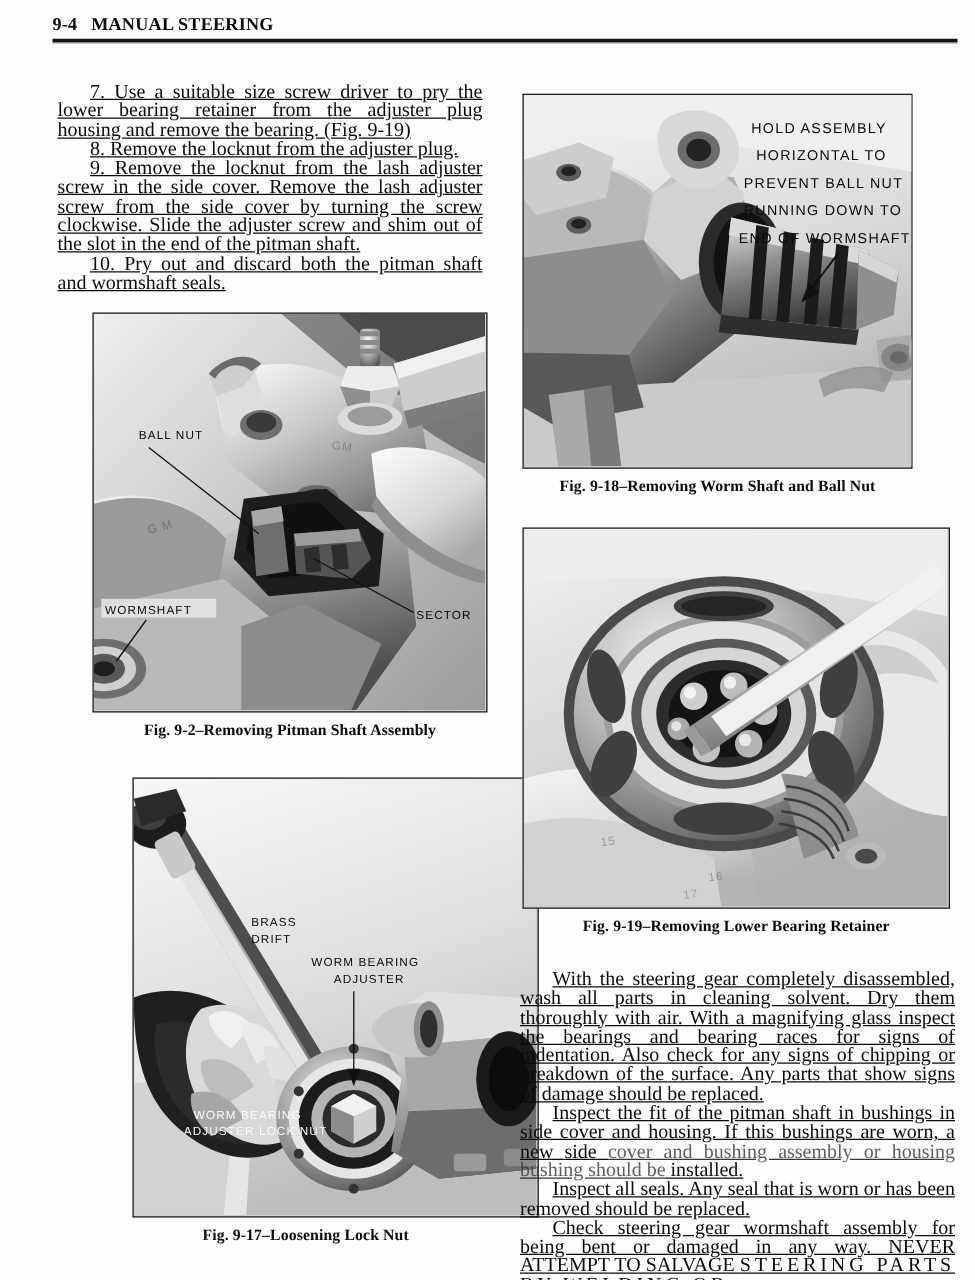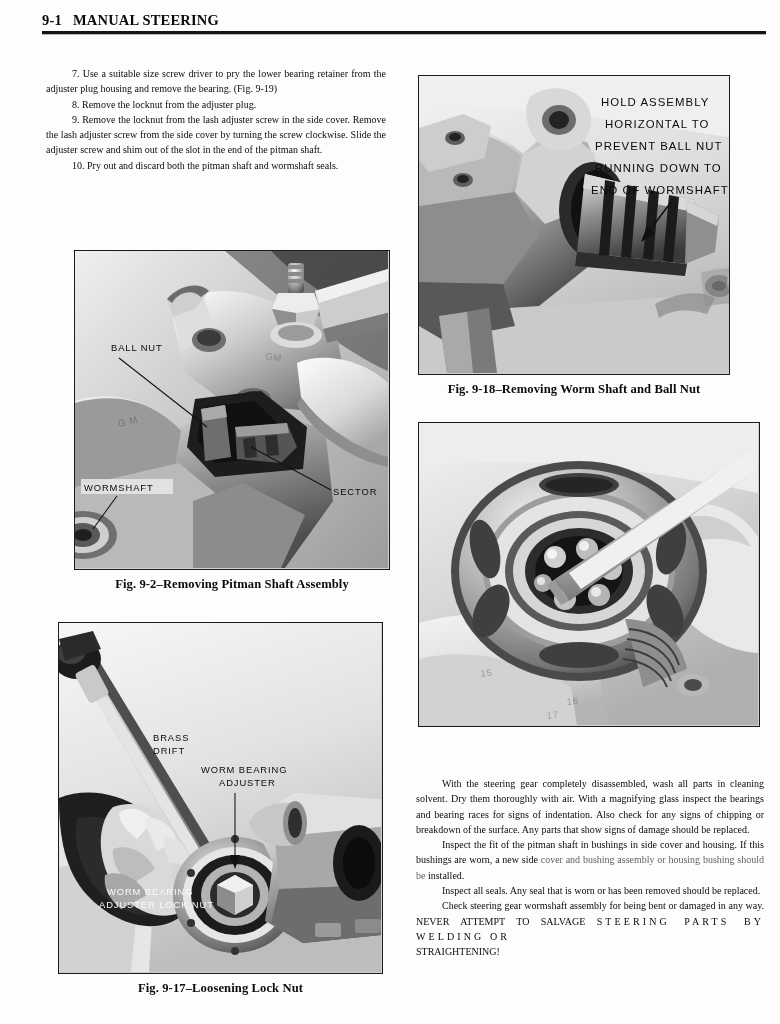--- a/index.html
+++ b/index.html
@@ -31,23 +31,24 @@
   }
   .header .rule:after{
     content:"";position:absolute;left:0;top:3px;width:724px;height:1px;
     background:#6d6d6d;opacity:.5;
   }
 
   
   .col-left{position:absolute;left:46px;top:66px;width:340px;}
 
   p.body{
-    margin:0;font-size:10px;line-height:15.3px;
+    margin:0;font-size:16px;line-height:15.3px;
     text-align:justify;text-justify:inter-word;
     hyphens:none;
+    text-decoration:underline;
   }
   p.body.ind{text-indent:26px;}
   .sub{
     font-size:13.1px;line-height:15.3px;font-weight:bold;margin:0;
   }
   .faded{color:#3c3c3c;opacity:.82;}
   .spaced{letter-spacing:3.1px;}
 
   
   .fig{position:absolute;}
@@ -70,36 +71,36 @@
   .callout{
     font-family:"Liberation Sans", sans-serif;
     font-size:11.4px;letter-spacing:1.05px;fill:#0a0a0a;
   }
   .ldr{stroke:#111;stroke-width:1.05;fill:none;}
 
   
   #fig916{left:74px;top:250px;}
   #fig916 .frame{width:316px;height:320px;}
   #fig917{left:58px;top:622px;}
-  #fig917 .frame{width:325px;height:352px;}
+  #fig917 .frame{width:325px;height:352px;margin-left:48px;}
   #fig918{left:418px;top:75px;}
   #fig918 .frame{width:312px;height:300px;}
   #fig919{left:418px;top:422px;}
   #fig919 .frame{width:342px;height:305px;}
 
   
   #inspection{position:absolute;left:416px;top:776px;width:348px;}
 </style>
 </head>
 <body>
 
 <div class="page">
 
   <div class="header">
-    <div class="htext"><span class="hfolio">9-1</span><span>MANUAL STEERING</span></div>
+    <div class="htext"><span class="hfolio">9-4</span><span>MANUAL STEERING</span></div>
     <div class="rule"></div>
   </div>
 
   <div class="col-left">
     <p class="body ind">7. Use a suitable size screw driver to pry the lower bearing retainer from the adjuster plug housing and remove the bearing. (Fig. 9-19)</p>
     <p class="body ind">8. Remove the locknut from the adjuster plug.</p>
     <p class="body ind">9. Remove the locknut from the lash adjuster screw in the side cover. Remove the lash adjuster screw from the side cover by turning the screw clockwise. Slide the adjuster screw and shim out of the slot in the end of the pitman shaft.</p>
     <p class="body ind">10. Pry out and discard both the pitman shaft and wormshaft seals.</p>
   </div>
 
@@ -474,20 +475,21 @@
 
         <path d="M339 46 L330 28 L136 156 L150 178Z" fill="url(#g19drv)"></path>
         <path d="M330 28 L339 46 L162 166 L150 150Z" fill="#f0f0f0"></path>
         <path d="M150 178 L136 156 L128 162 L142 182Z" fill="#9a9a9a"></path>
 
         <text x="62" y="254" class="lbl" opacity=".3" transform="rotate(-8 62 254)">15</text>
         <text x="148" y="282" class="lbl" opacity=".28" transform="rotate(-6 148 282)">16</text>
         <text x="128" y="296" class="lbl" opacity=".25" transform="rotate(-6 128 296)">17</text>
       </svg>
     </div>
+    <div class="cap">Fig. 9-19–Removing Lower Bearing Retainer</div>
   </div>
 
   <div id="inspection">
     <p class="body ind">With the steering gear completely disassembled, wash all parts in cleaning solvent. Dry them thoroughly with air. With a magnifying glass inspect the bearings and bearing races for signs of indentation. Also check for any signs of chipping or breakdown of the surface. Any parts that show signs of damage should be replaced.</p>
     <p class="body ind"><span>Inspect the fit of the pitman shaft in bushings in side cover and housing. If this bushings are worn, a new side </span><span class="faded">cover and bushing assembly or housing bushing should be</span><span> installed.</span></p>
     <p class="body ind">Inspect all seals. Any seal that is worn or has been removed should be replaced.</p>
     <p class="body ind"><span>Check steering gear wormshaft assembly for being bent or damaged in any way. NEVER ATTEMPT TO SALVAGE </span><span class="spaced">STEERING PARTS BY WELDING OR</span><br><span>STRAIGHTENING!</span></p>
   </div>
 
 </div>

